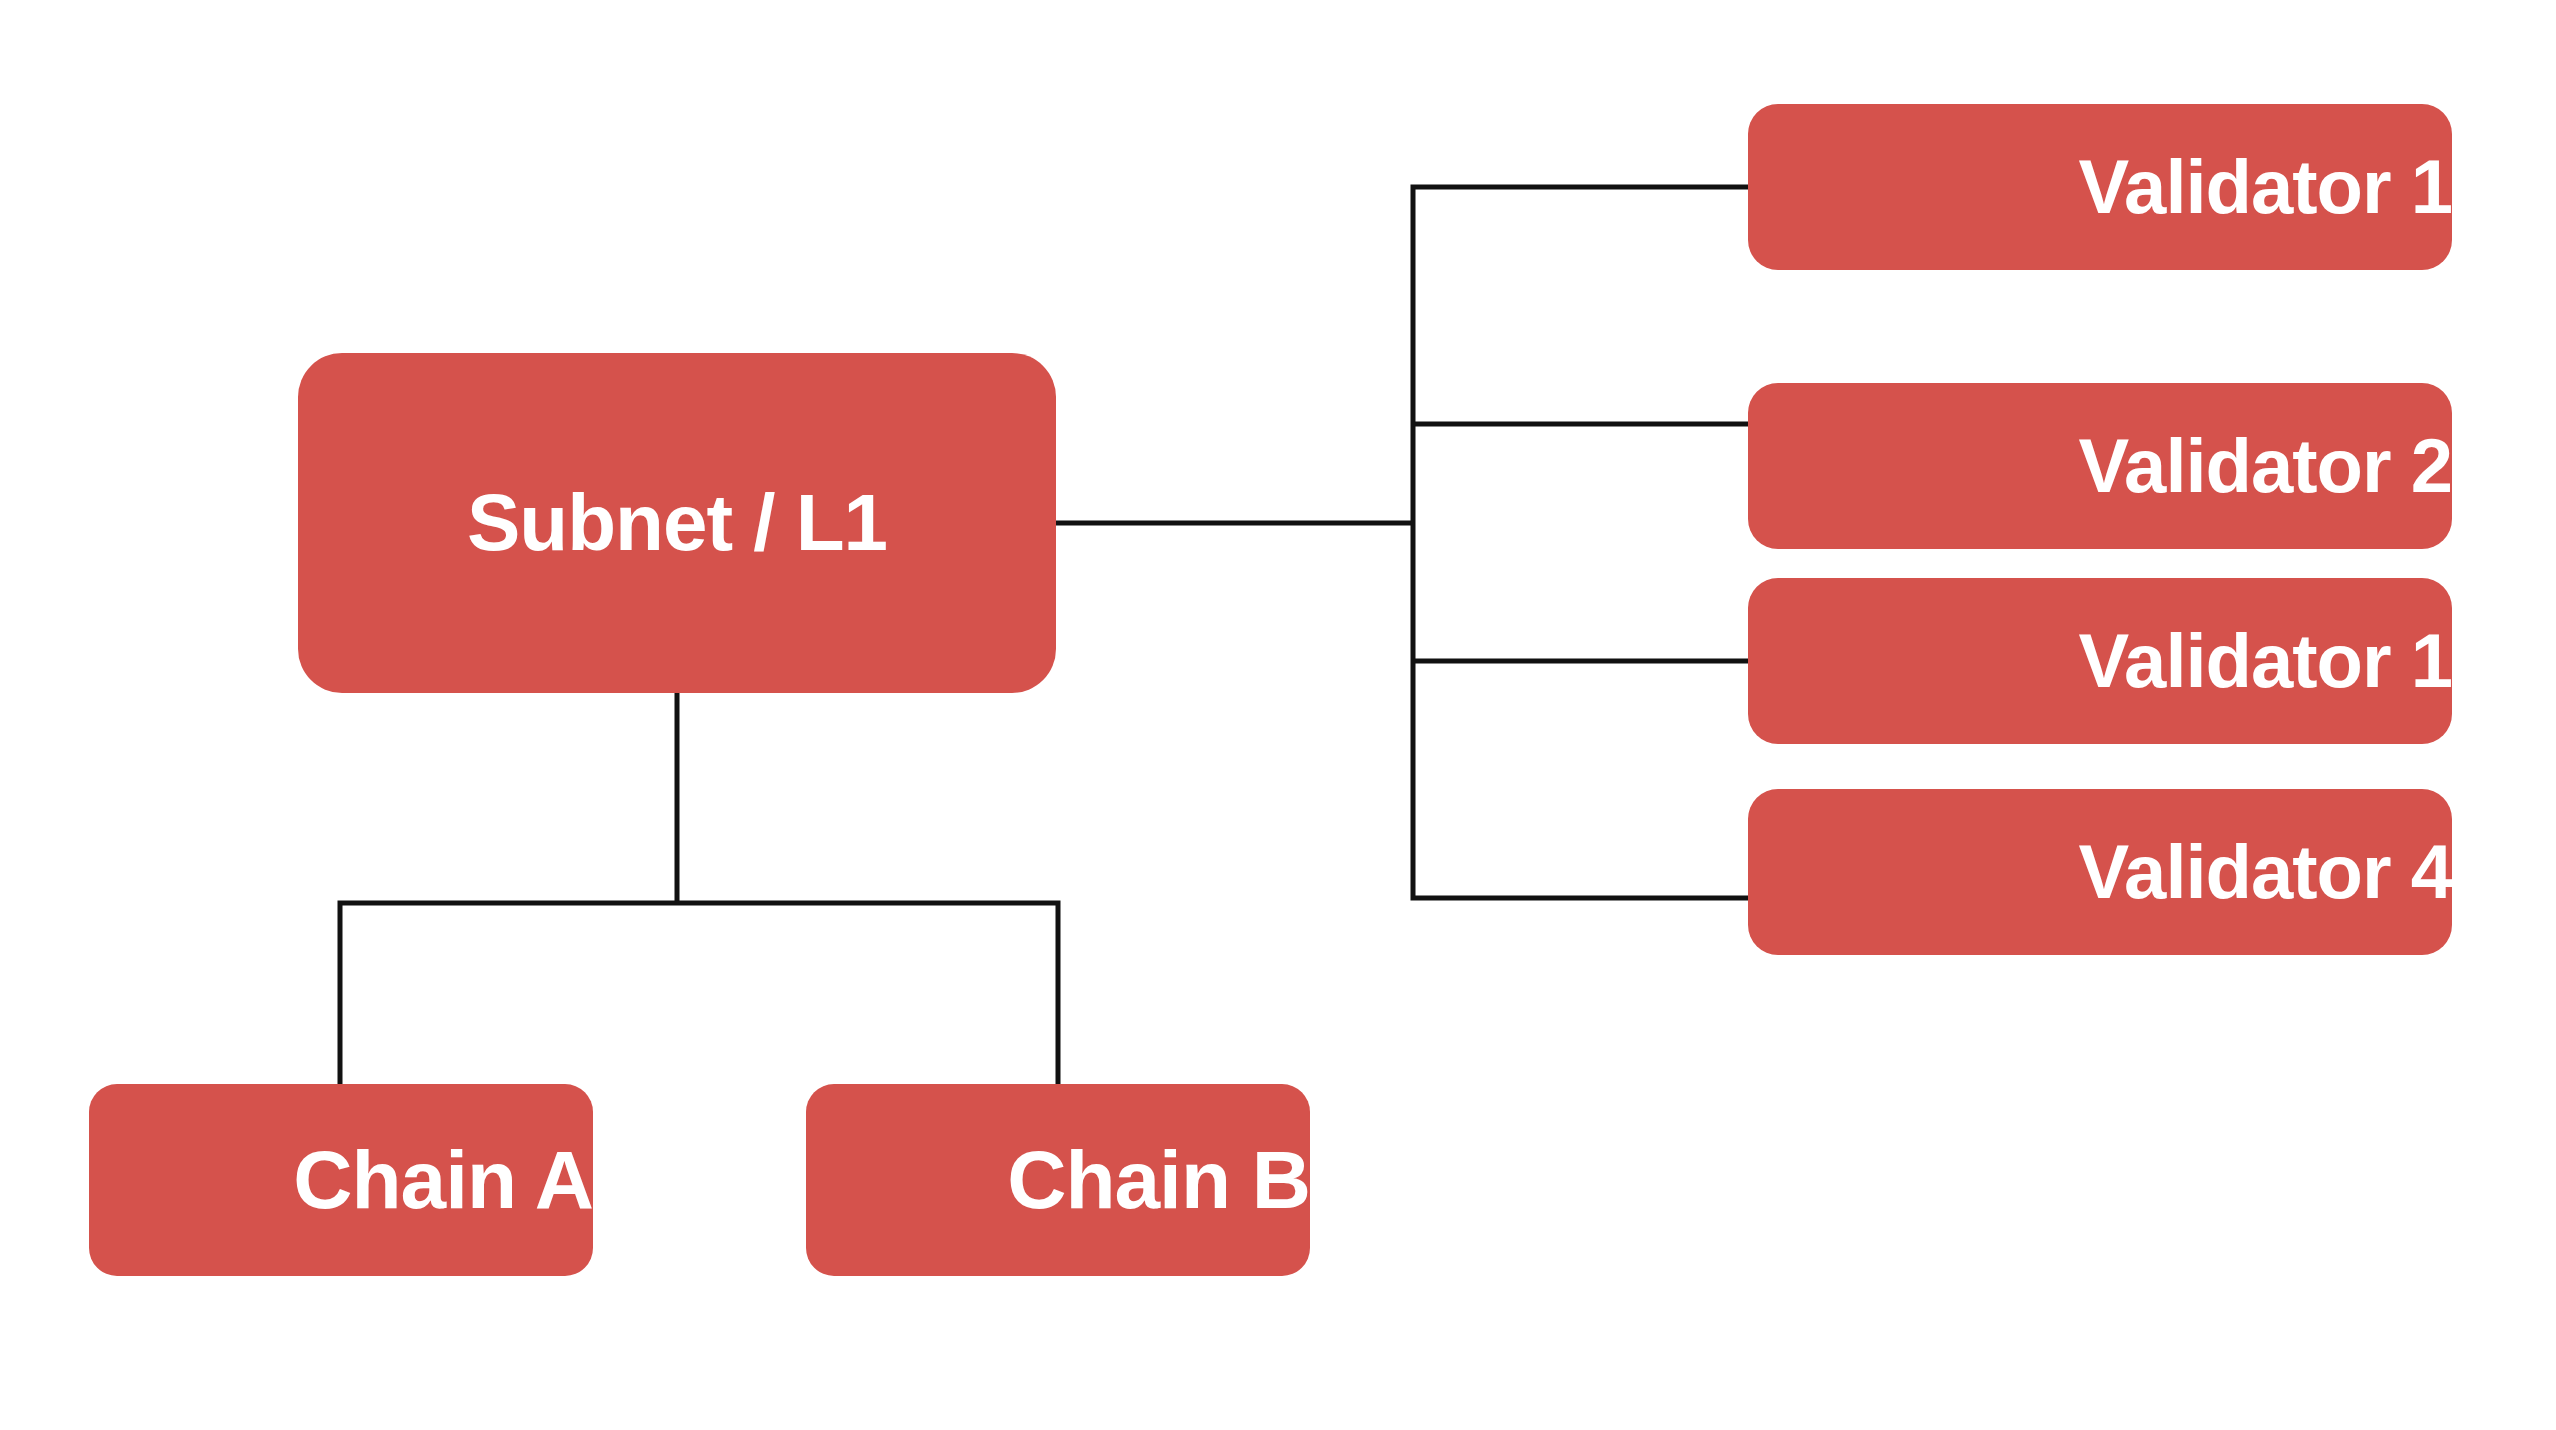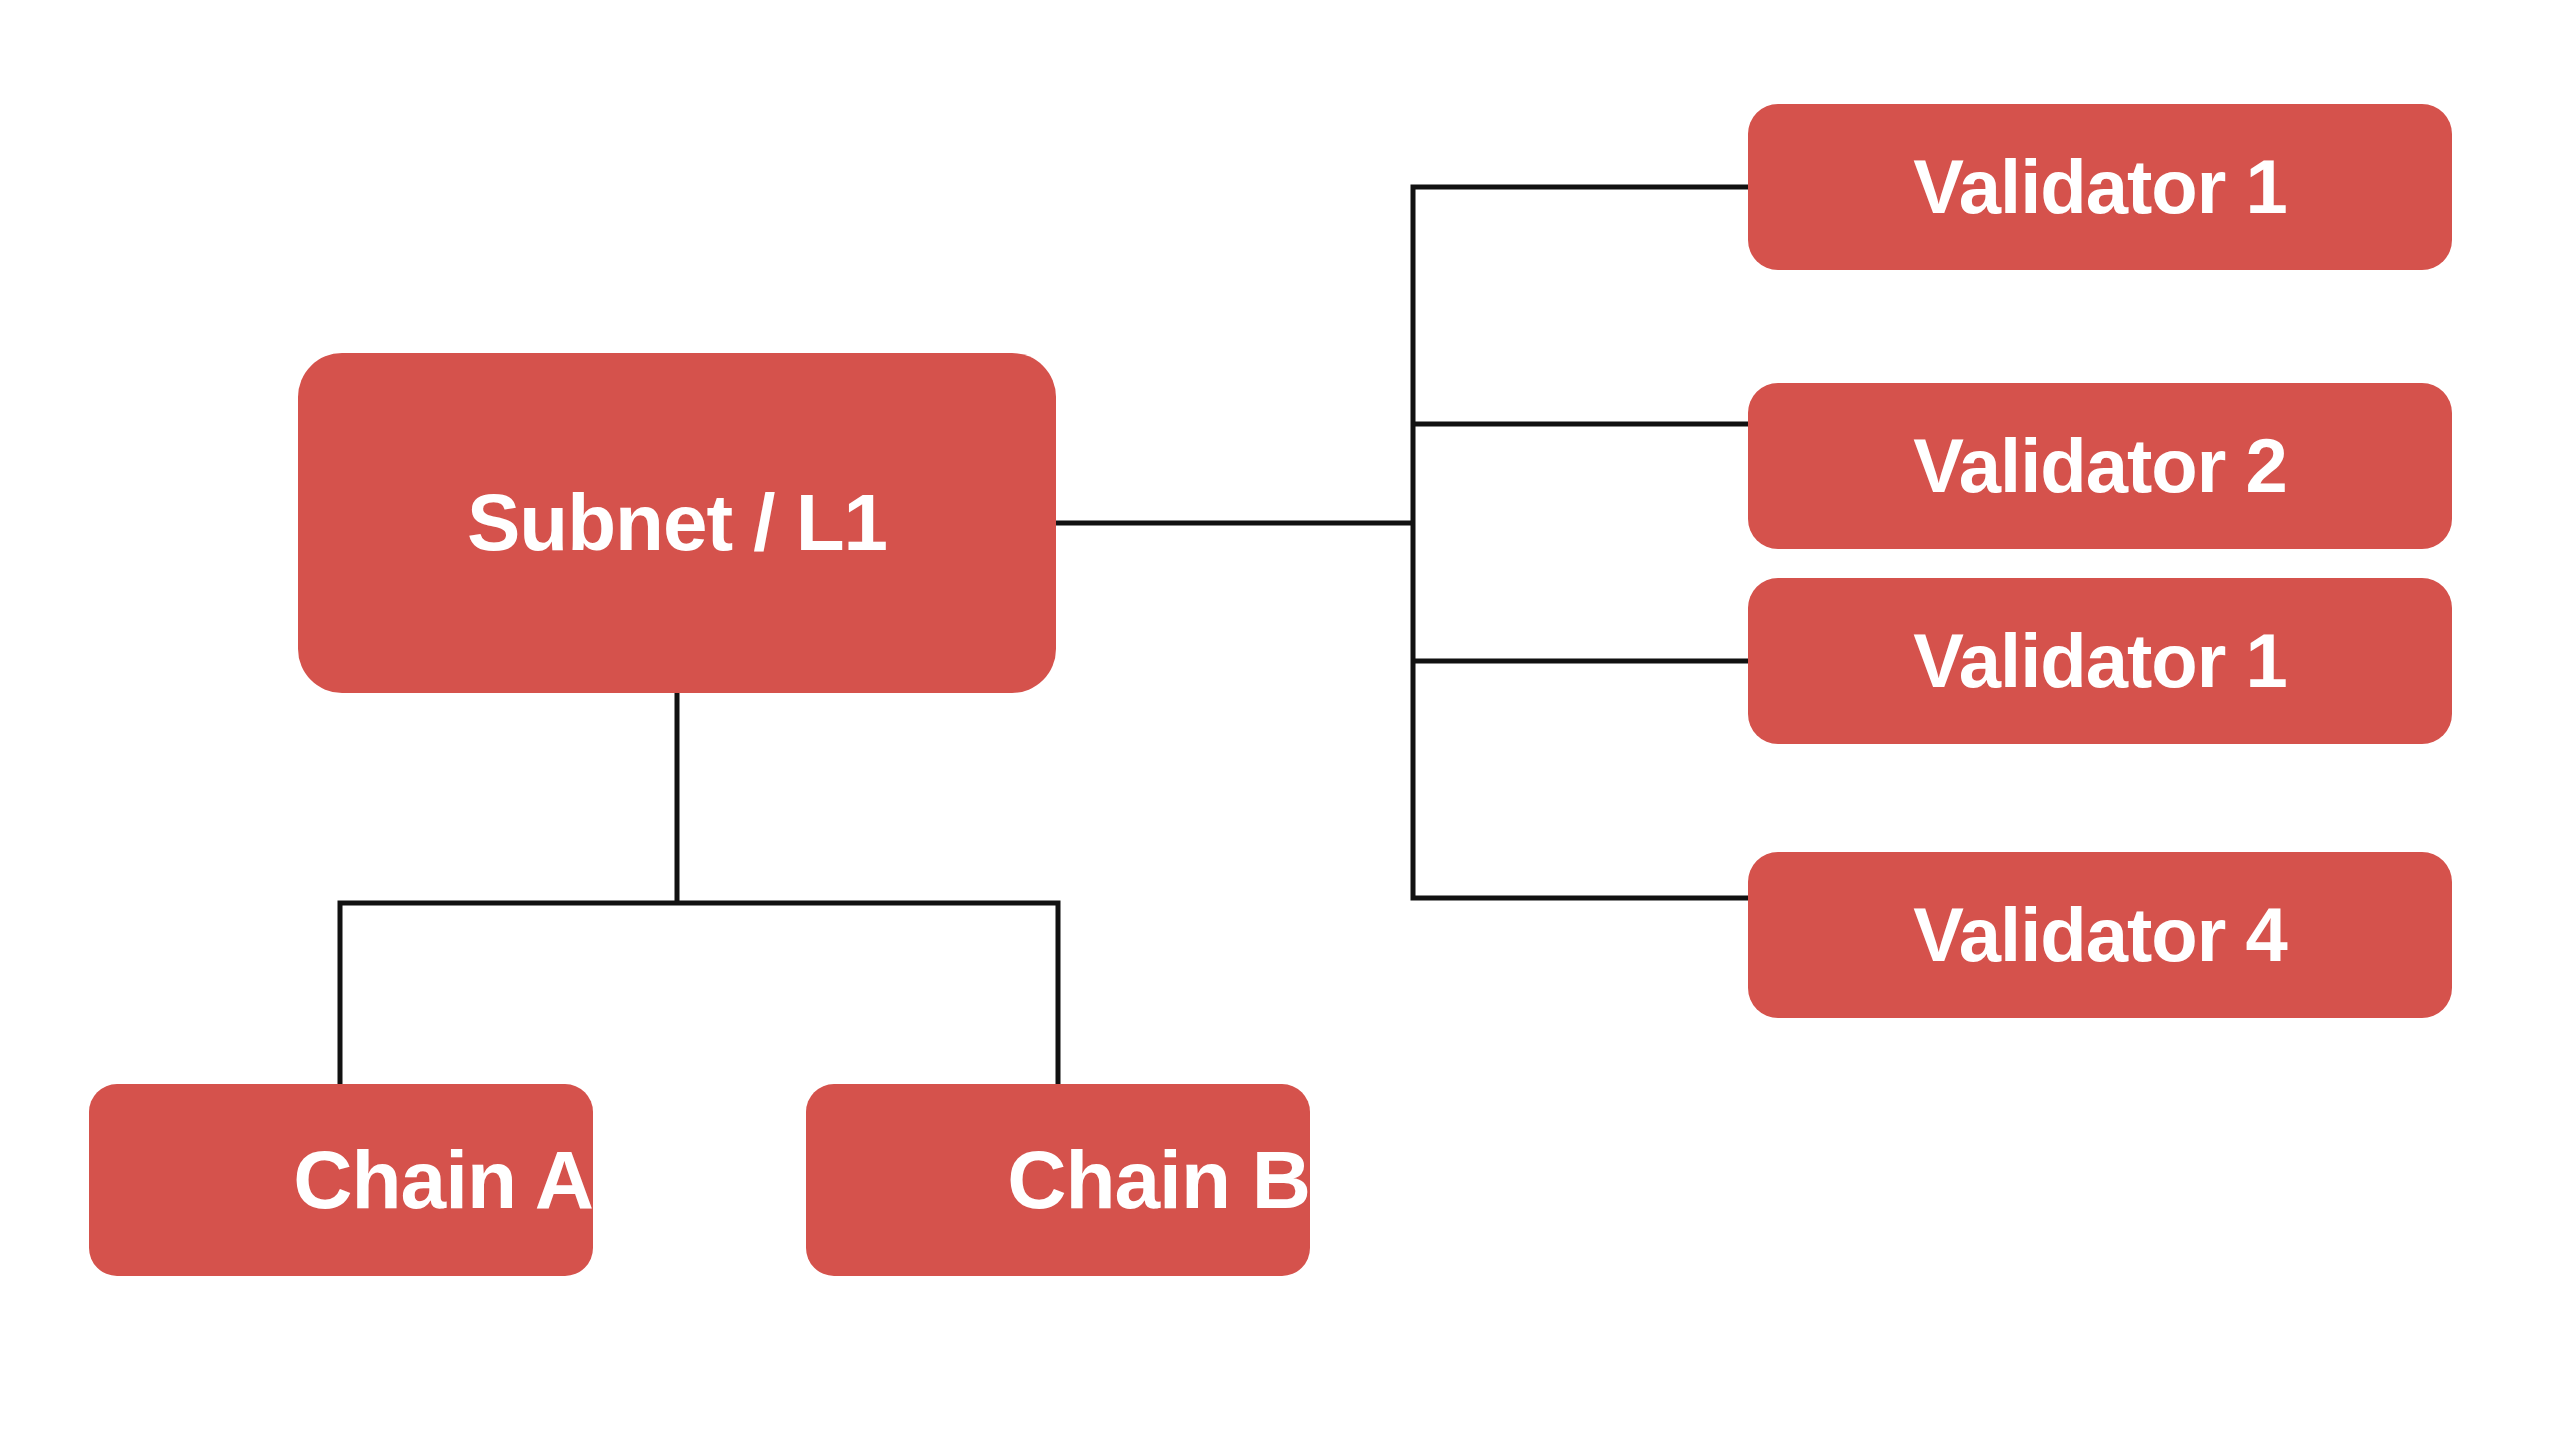--- a/index.html
+++ b/index.html
@@ -50,25 +50,26 @@
     left:298px; top:353px;
     width:758px; height:340px;
     border-radius:44px;
     font-size:80px;
   }
   .node--validator{
     left:1748px;
     width:704px; height:166px;
     border-radius:30px;
     font-size:76px;
+    justify-content:flex-end;
   }
   .node--v1{ top:104px; }
   .node--v2{ top:341px;margin-top:42px; }
   .node--v3{ top:578px; }
-  .node--v4{ top:852px; }
+  .node--v4{ top:789px; }
   .node--chain{
     top:1084px;
     width:504px; height:192px;
     border-radius:28px;
     font-size:82px;
     justify-content:flex-end;
   }
   .node--chain-a{ left:89px; }
   .node--chain-b{ left:806px; }
 </style>

